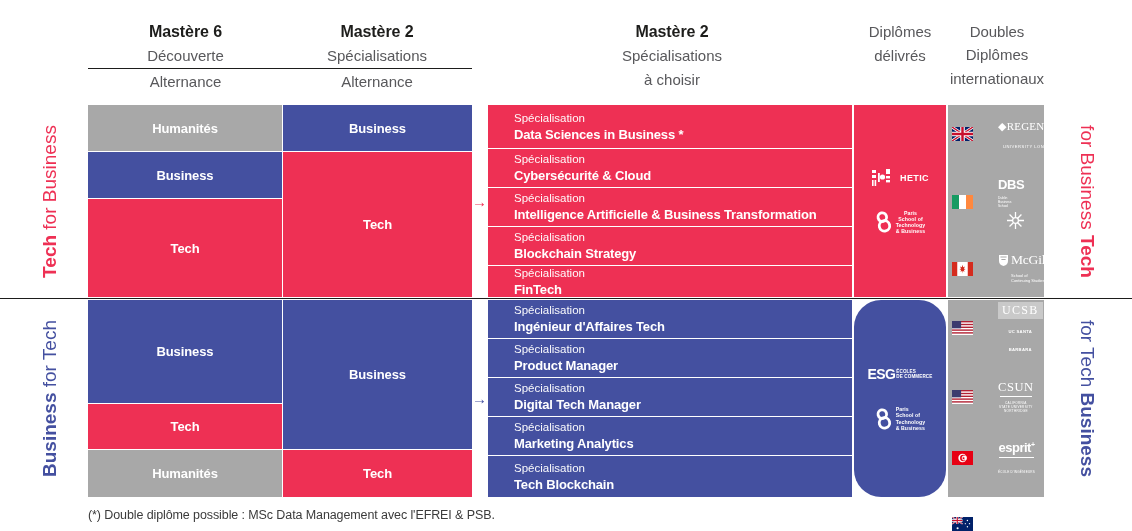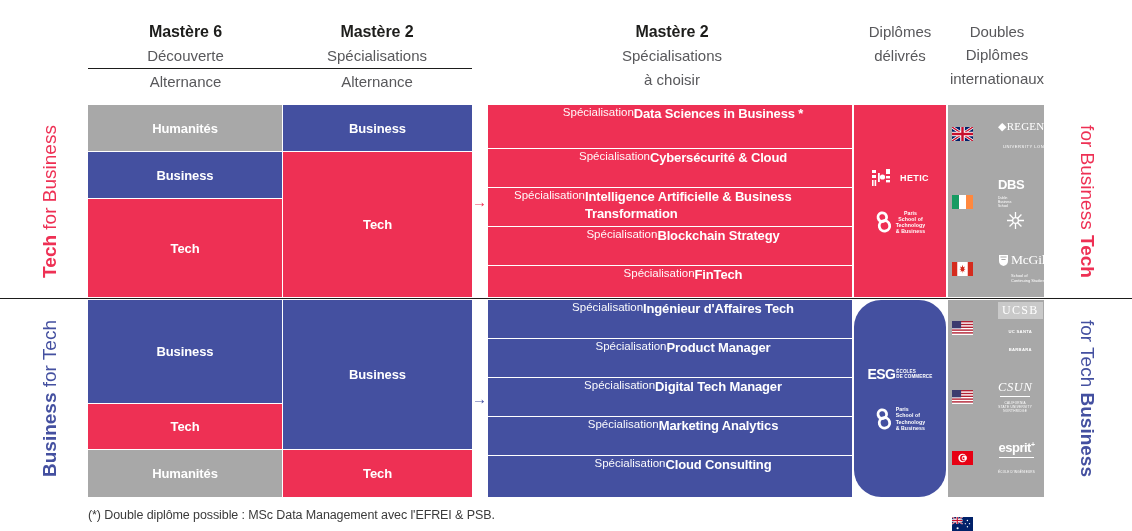--- a/index.html
+++ b/index.html
@@ -55,21 +55,21 @@
   .c-grey { background: #a8a8a8; }
 
   
   .specrow {
     position: absolute;
     left: 488px;
     width: 364px;
     padding: 0 0 0 26px;
     box-sizing: border-box;
     display: flex;
-    flex-direction: row;
+    flex-direction: column;
     justify-content: center;
     color: #ffffff;
   }
   .specrow .lbl {
     font-size: 11.5px;
     line-height: 15px;
     font-weight: normal;
     opacity: 0.97;
   }
   .specrow .nm {
@@ -362,21 +362,21 @@
   <div class="specrow c-blue" style="top:378px; height:38px;">
     <div class="lbl">Spécialisation</div>
     <div class="nm">Digital Tech Manager</div>
   </div>
   <div class="specrow c-blue" style="top:417px; height:38px;">
     <div class="lbl">Spécialisation</div>
     <div class="nm">Marketing Analytics</div>
   </div>
   <div class="specrow c-blue" style="top:456px; height:41px;">
     <div class="lbl">Spécialisation</div>
-    <div class="nm">Cloud Consulting</div>
+    <div class="nm">Tech Blockchain</div>
   </div>
 
   <div class="dipcol c-blue" style="left:854px; top:300px; width:92px; height:197px; gap:24px;border-radius:27px;">
     <div style="display:flex;align-items:center;gap:1px;">
       <span style="color:#fff;font-weight:bold;font-size:14px;letter-spacing:-0.6px;">ESG</span>
       <span style="color:#fff;font-weight:bold;font-size:4.6px;line-height:5.4px;letter-spacing:0.1px;">ÉCOLES<br>DE COMMERCE</span>
     </div>
     <div style="display:flex;align-items:center;gap:4px;">
       <svg width="17" height="22" viewBox="0 0 17 22">
         <g fill="none" stroke="#fff" stroke-width="2.8" transform="rotate(-14 8.5 11)">
@@ -412,21 +412,21 @@
         <g fill="#B22234">
           <rect y="0" width="60" height="4"></rect>
           <rect y="8" width="60" height="4"></rect>
           <rect y="16" width="60" height="4"></rect>
           <rect y="24" width="60" height="4"></rect>
           <rect y="32" width="60" height="4"></rect>
         </g>
         <rect width="26" height="21" fill="#3C3B6E"></rect>
       </svg>
       <span class="logo-mark" style="text-align:center;">
-        <span class="logo-txt" style="font-size:12.5px;letter-spacing:0.6px;font-style:italic;">CSUN</span>
+        <span class="logo-txt" style="font-size:12.5px;letter-spacing:0.6px;">CSUN</span>
         <span style="display:block;border-top:1px solid #fff;margin:1px 2px 1px 2px;"></span>
         <span style="font-size:3.1px;line-height:3.9px;letter-spacing:0.3px;display:inline-block;">CALIFORNIA<br>STATE UNIVERSITY<br>NORTHRIDGE</span>
       </span>
     </div>
     <div class="logo-item">
       <svg class="flag" viewBox="0 0 60 40">
         <rect width="60" height="40" fill="#E70013"></rect>
         <circle cx="30" cy="20" r="12" fill="#fff"></circle>
         <circle cx="32" cy="20" r="9" fill="#E70013"></circle>
         <circle cx="35" cy="20" r="7.2" fill="#fff"></circle>

